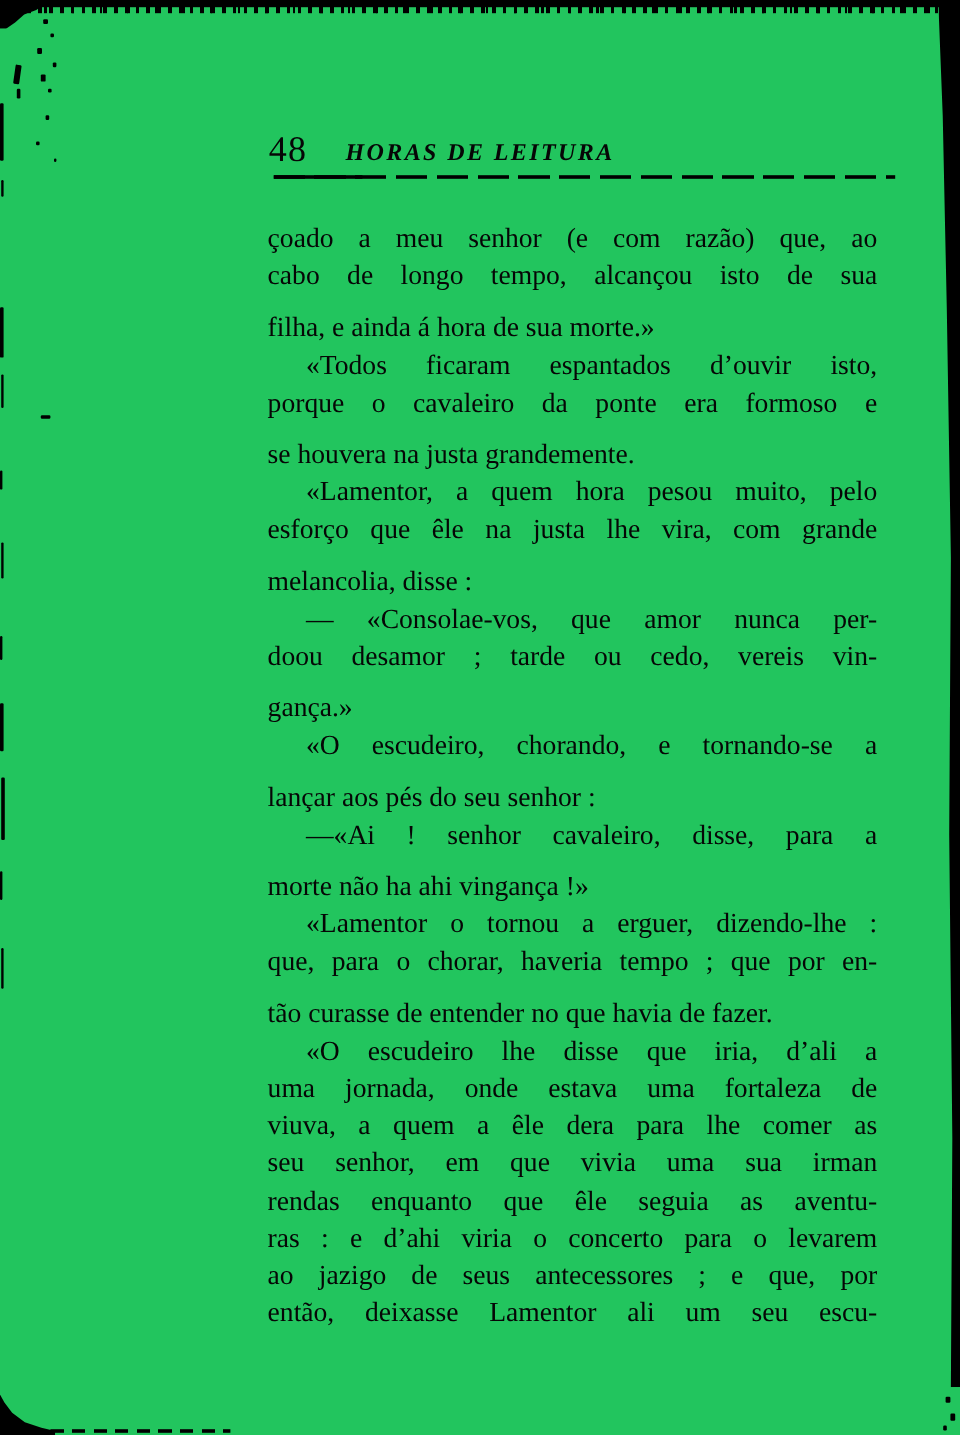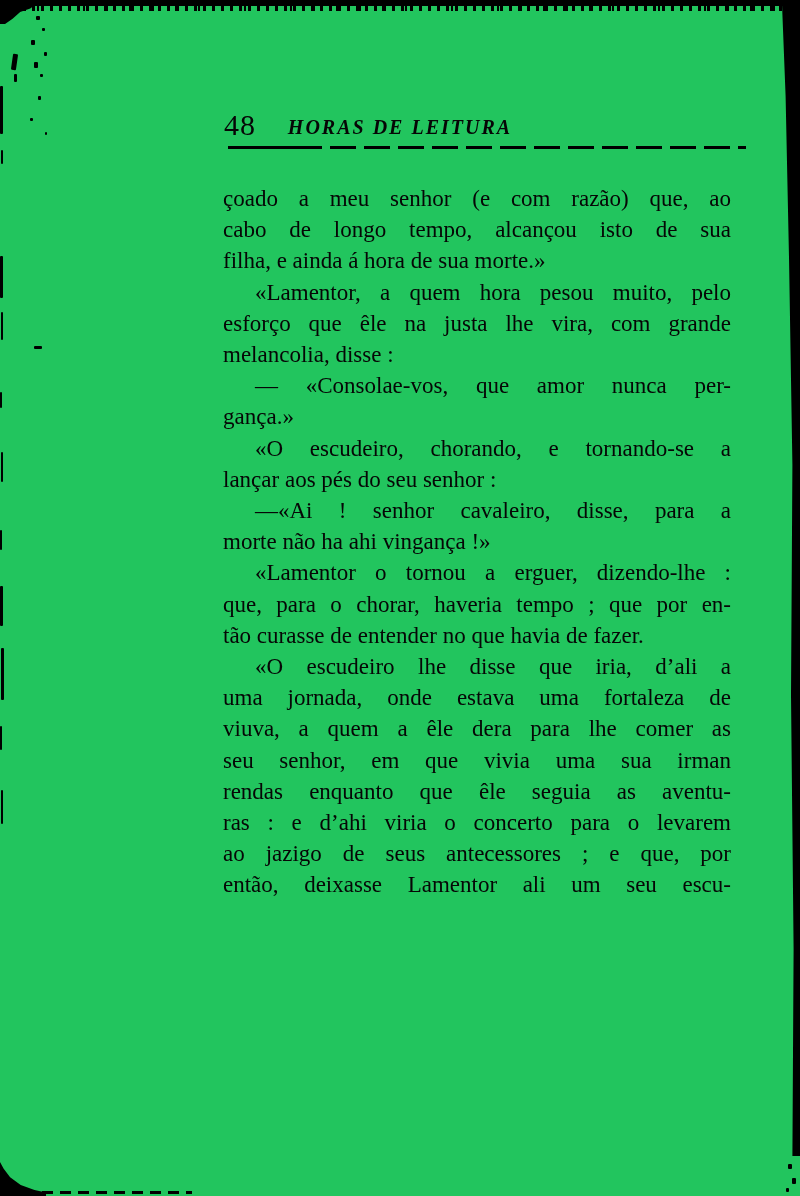--- a/index.html
+++ b/index.html
@@ -28,21 +28,21 @@
   }
   .header-rule-solid{
     position:absolute;left:228px;top:146px;width:74px;height:3px;background:#000;
   }
   
   .body-text{
     position:absolute;left:223px;top:183px;width:508px;
     font-size:23px;line-height:31.2px;
   }
   .line{text-align:justify;text-align-last:justify;white-space:normal;}
-  .line.last{text-align-last:left;}
+  .line.last{text-align-last:left;margin-top:12px;}
   .para.indent .line:first-child{text-indent:32px;}
   
   .artifact{position:absolute;background:#000;}
   .top-band{left:14px;right:0;top:0;height:6px;}
   .top-ticks{
     left:14px;right:14px;top:5px;height:6px;background:transparent;
     background-image:repeating-linear-gradient(90deg,#000 0 3px,transparent 3px 9px),
                      repeating-linear-gradient(90deg,#000 0 2px,transparent 2px 23px);
   }
   .corner-blob{
@@ -73,26 +73,32 @@
   <div class="header-rule"></div>
   <div class="header-rule-solid"></div>
 
   <div class="body-text">
       <div class="para">
         <div class="line">çoado a meu senhor (e com razão) que, ao</div>
         <div class="line">cabo de longo tempo, alcançou isto de sua</div>
         <div class="line last">filha, e ainda á hora de sua morte.»</div>
       </div>
       <div class="para indent">
+        <div class="line">«Todos ficaram espantados d’ouvir isto,</div>
+        <div class="line">porque o cavaleiro da ponte era formoso e</div>
+        <div class="line last">se houvera na justa grandemente.</div>
+      </div>
+      <div class="para indent">
         <div class="line">«Lamentor, a quem hora pesou muito, pelo</div>
         <div class="line">esforço que êle na justa lhe vira, com grande</div>
         <div class="line last">melancolia, disse :</div>
       </div>
       <div class="para indent">
         <div class="line">— «Consolae-vos, que amor nunca per-</div>
+        <div class="line">doou desamor ; tarde ou cedo, vereis vin-</div>
         <div class="line last">gança.»</div>
       </div>
       <div class="para indent">
         <div class="line">«O escudeiro, chorando, e tornando-se a</div>
         <div class="line last">lançar aos pés do seu senhor :</div>
       </div>
       <div class="para indent">
         <div class="line">—«Ai ! senhor cavaleiro, disse, para a</div>
         <div class="line last">morte não ha ahi vingança !»</div>
       </div>

